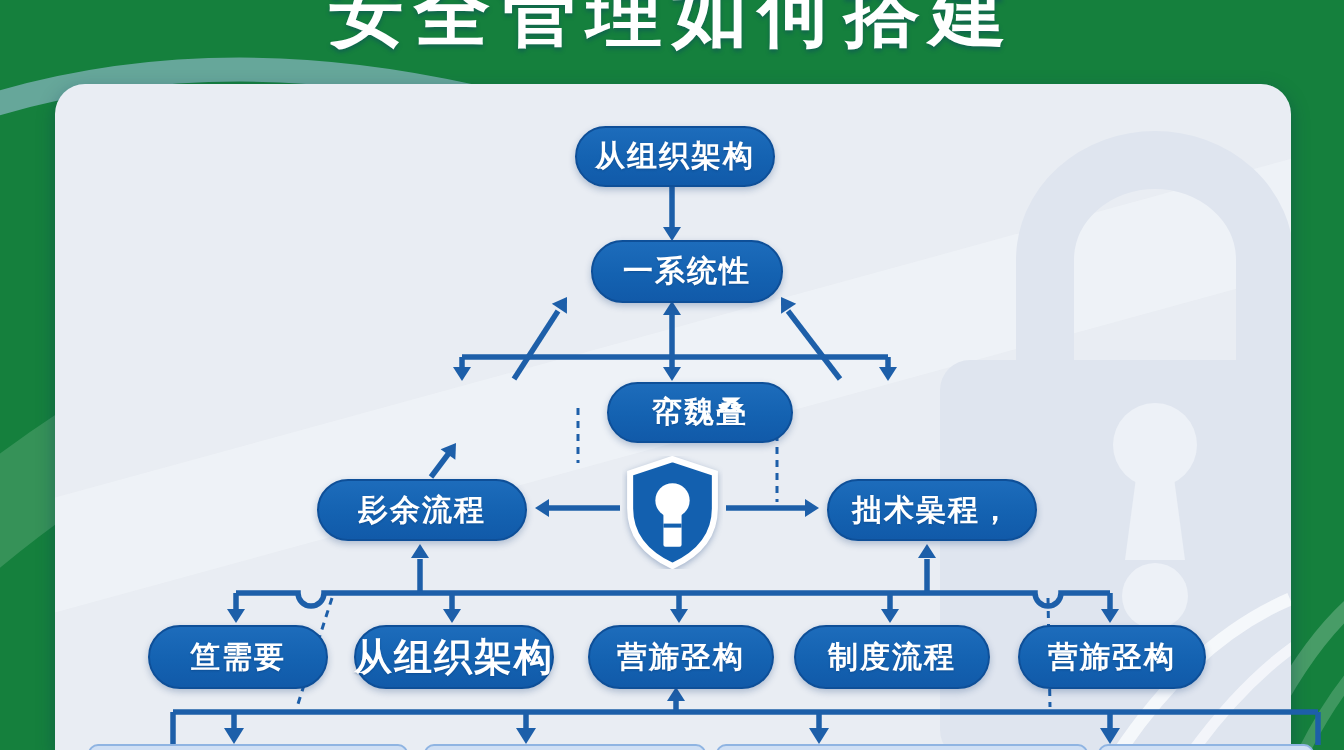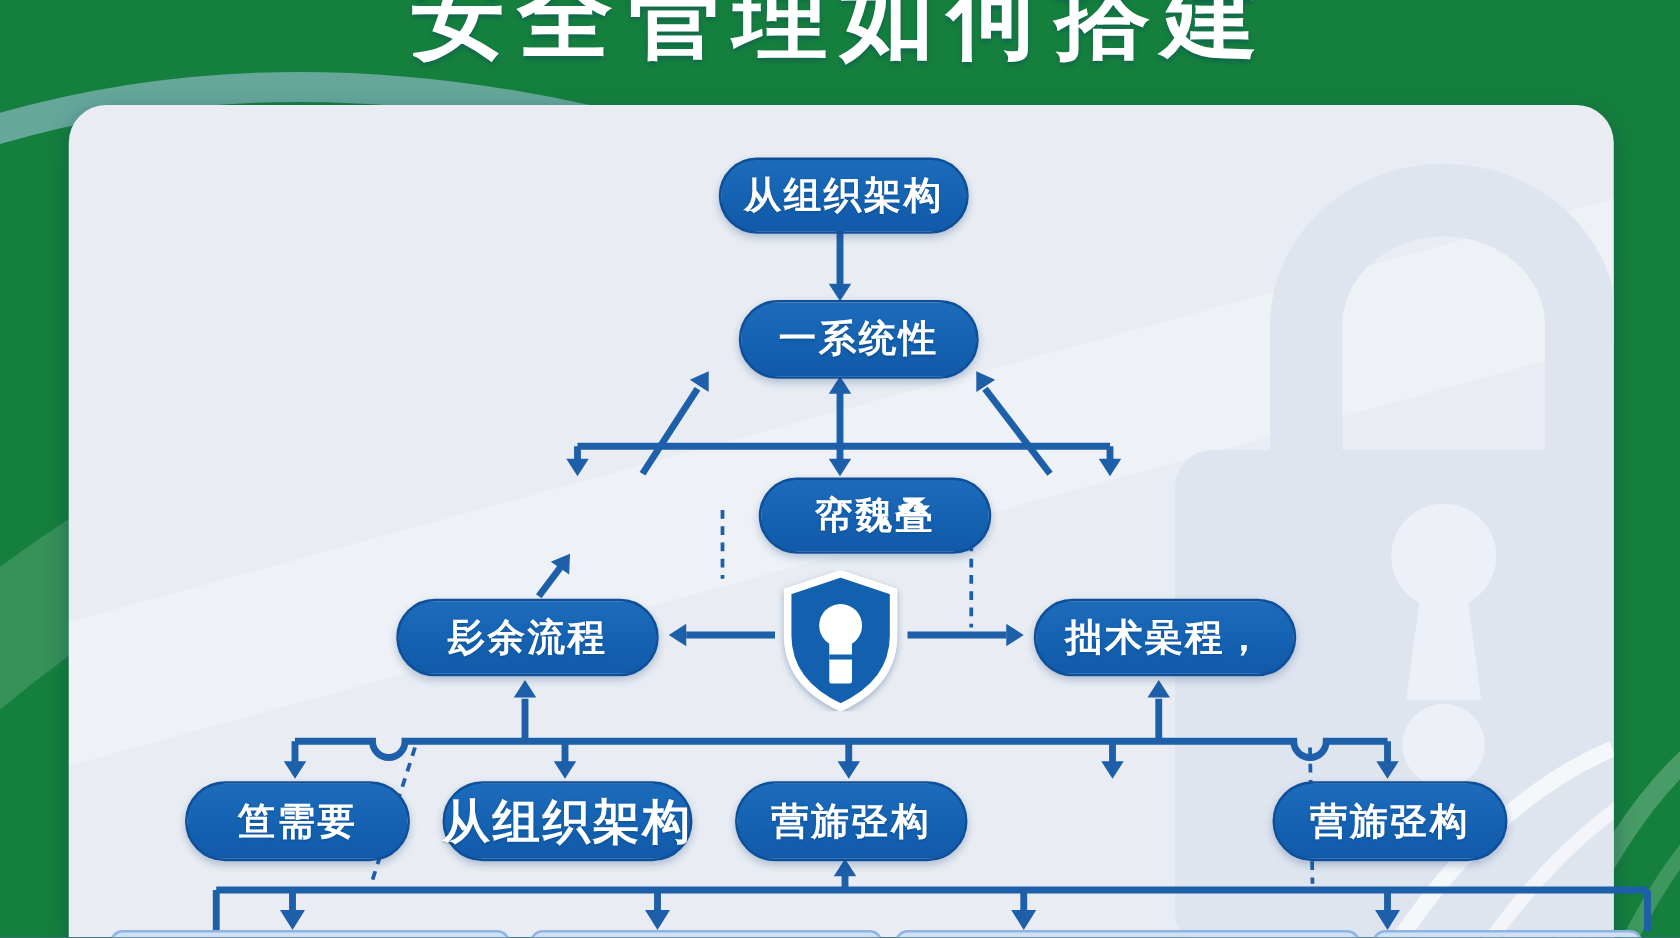--- a/index.html
+++ b/index.html
@@ -186,20 +186,21 @@
   </svg>
 
   <div class="node" id="node-root">从组织架构</div>
   <div class="node" id="node-systemic">一系统性</div>
   <div class="node" id="node-l3-mid">帟魏叠</div>
   <div class="node" id="node-l4-left">髟余流程</div>
   <div class="node" id="node-l4-right">拙术喿程，</div>
   <div class="node" id="node-l5-1">笪需要</div>
   <div class="node" id="node-l5-2">从组织架构</div>
   <div class="node" id="node-l5-3">营旆弪构</div>
+  <div class="node" id="node-l5-4">制度流程</div>
   <div class="node" id="node-l5-5">营旆弪构</div>
 
   <div id="shield-wrap">
     <svg viewBox="0 0 100 112" width="101" height="113">
       <path d="M50 3 L92 17 V52 C92 80 74 98 50 109 C26 98 8 80 8 52 V17 Z" fill="#1360af" stroke="#ffffff" stroke-width="6" style="filter:drop-shadow(0 2px 3px rgba(20,60,120,0.35));"></path>
       <circle cx="50" cy="44" r="17" fill="#ffffff"></circle>
       <rect x="41" y="57" width="18" height="33" rx="2" fill="#ffffff"></rect>
       <rect x="41" y="67" width="18" height="4" fill="#1360af"></rect>
     </svg>
   </div>

